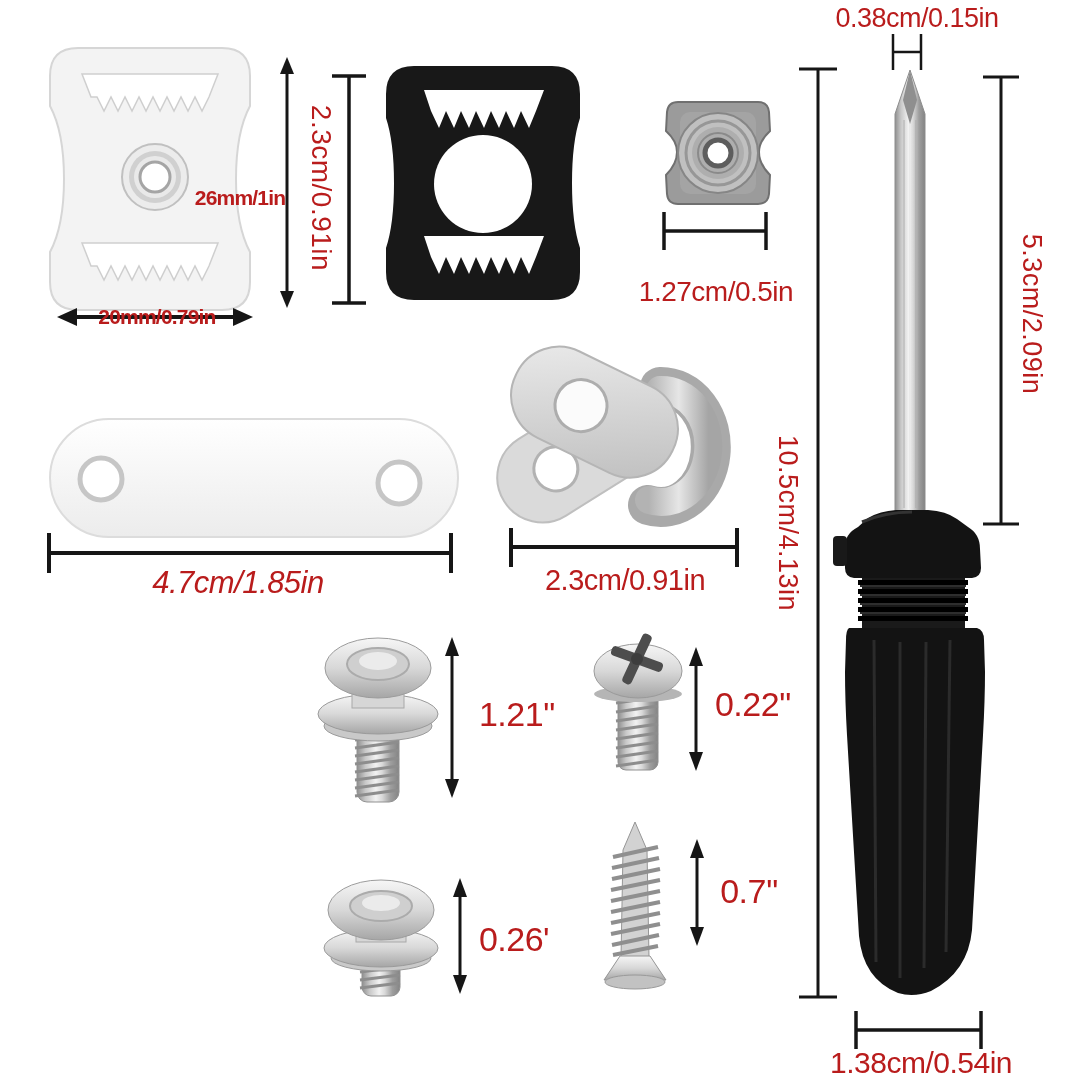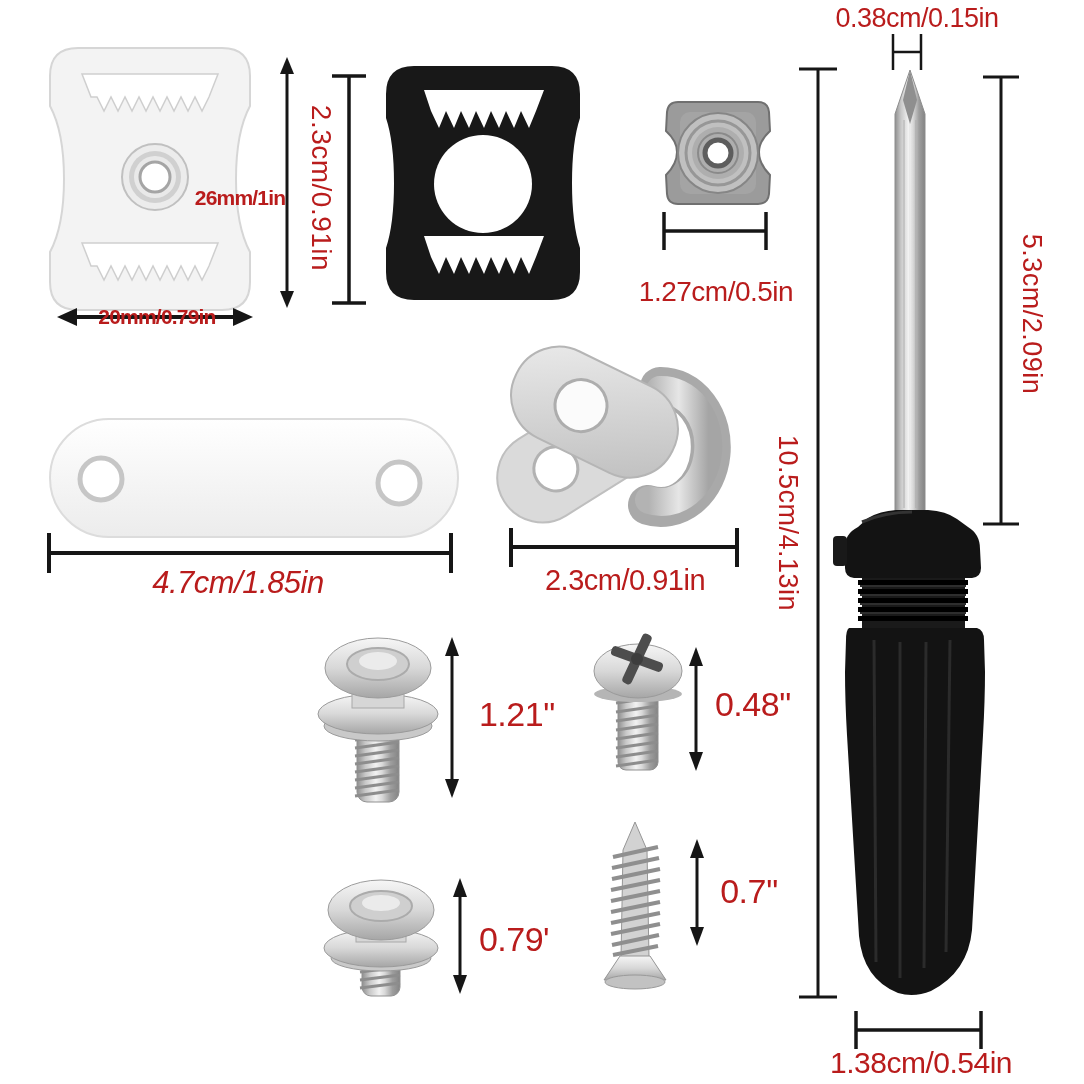--- a/index.html
+++ b/index.html
@@ -286,18 +286,18 @@
 <div class="label bold s21" style="left:240px;top:197px;">26mm/1in</div>
 <div class="label bold s21" style="left:157px;top:316px;">20mm/0.79in</div>
 <div class="label vert s28" style="left:321px;top:188px;">2.3cm/0.91in</div>
 <div class="label s28" style="left:716px;top:272px;margin-top:20px;">1.27cm/0.5in</div>
 <div class="label s27" style="left:917px;top:18px;">0.38cm/0.15in</div>
 <div class="label vert s27" style="left:1031px;top:314px;">5.3cm/2.09in</div>
 <div class="label vert s27" style="left:787px;top:523px;">10.5cm/4.13in</div>
 <div class="label s31" style="left:238px;top:582px;font-style:italic;">4.7cm/1.85in</div>
 <div class="label s29" style="left:625px;top:580px;">2.3cm/0.91in</div>
 <div class="label s34" style="left:517px;top:714px;">1.21''</div>
-<div class="label s34" style="left:753px;top:704px;">0.48''</div>
-<div class="label s34" style="left:514px;top:939px;">0.79'</div>
+<div class="label s34" style="left:753px;top:704px;">0.22''</div>
+<div class="label s34" style="left:514px;top:939px;">0.26'</div>
 <div class="label s34" style="left:749px;top:891px;text-align:right;">0.7''</div>
 <div class="label s30" style="left:921px;top:1063px;">1.38cm/0.54in</div>
 
 </div>
 
 </body></html>

